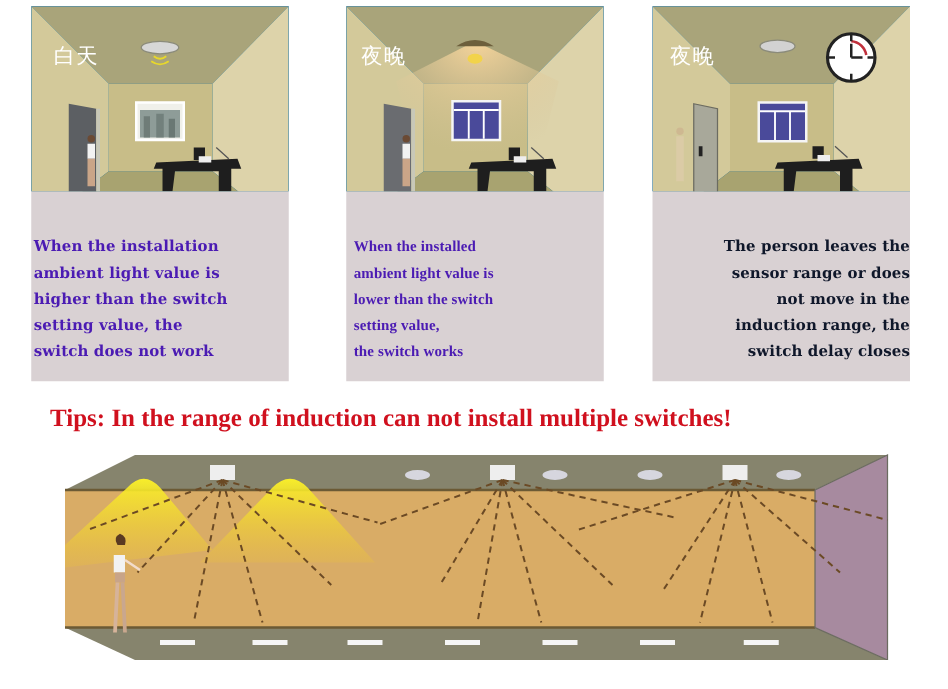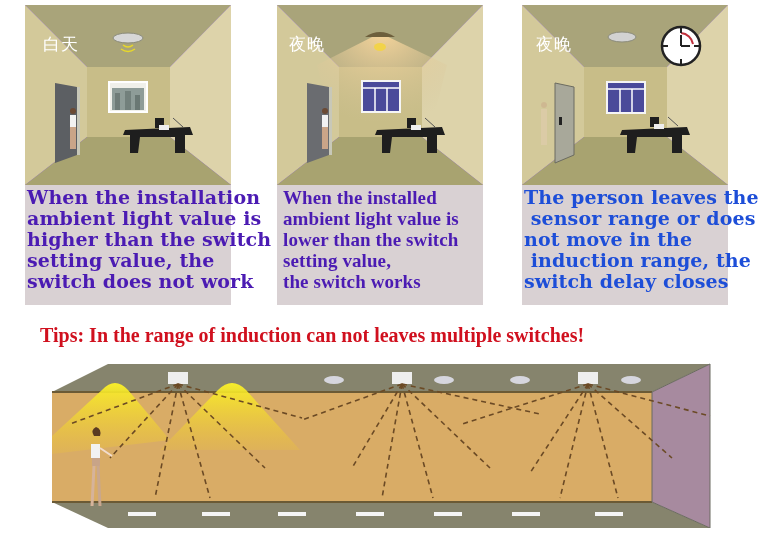--- a/index.html
+++ b/index.html
@@ -1,21 +1,21 @@
 <!DOCTYPE html>
 <html><head>
 <meta charset="utf-8">
 <style>
   html, body { margin:0; padding:0; background:#ffffff; }
   body { width:758px; height:551px; position:relative; overflow:hidden; font-family:"DejaVu Serif", serif; }
   .panel { position:absolute; top:5px; width:206px; height:300px; background:#d9d1d3; }
-  .room { position:absolute; left:0; top:0; width:206px; height:180px; overflow:hidden; background:#8b5cf6; }
+  .room { position:absolute; left:0; top:0; width:206px; height:148px; overflow:hidden; background:#0369a1; }
   .room svg { position:absolute; left:0; top:0; }
-  .caption { position:absolute; left:2px; top:182px; width:204px; font-weight:bold; font-size:19px; line-height:21px; color:#4b1bb3; white-space:pre; letter-spacing:0.1px; }
-  .caption.purple { color:#1d4ed8; }
+  .caption { position:absolute; left:2px; top:182px; width:204px; font-weight:bold; font-size:12px; line-height:21px; color:#4b1bb3; white-space:pre; letter-spacing:0.1px; }
+  .caption.purple { color:#0f172a;text-align:right; }
   .label-cn { position:absolute; font-family:"DejaVu Sans", sans-serif; font-size:17px; color:#ffffff; letter-spacing:1px; }
   #tip { position:absolute; left:40px; top:324px; font-family:"Liberation Serif", serif; font-weight:bold; font-size:20px; color:#d0101e; white-space:nowrap; }
   #corridor { position:absolute; left:40px; top:358px; }
 </style>
 </head>
 <body>
 
 <div class="panel" style="left:25px;">
   <div class="room">
     <svg width="206" height="180" viewBox="0 0 206 180">
@@ -138,21 +138,21 @@
     </svg>
     <span class="label-cn" style="left:14px;top:28px;">夜晚</span>
   </div>
   <div class="caption purple">The person leaves the
  sensor range or does
 not move in the
  induction range, the
 switch delay closes</div>
 </div>
 
-<div id="tip">Tips: In the range of induction can not leaves multiple switches!</div>
+<div id="tip">Tips: In the range of induction can not install multiple switches!</div>
 
 <svg id="corridor" width="680" height="170" viewBox="0 0 680 170">
   <defs>
     <linearGradient id="beam" x1="0" y1="0" x2="0" y2="1">
       <stop offset="0%" stop-color="#f8ee2a"></stop>
       <stop offset="100%" stop-color="#f2c92a" stop-opacity="0.2"></stop>
     </linearGradient>
   </defs>
 
   <polygon points="12,34 68,6 670,6 612,34" fill="#86846d"></polygon>

